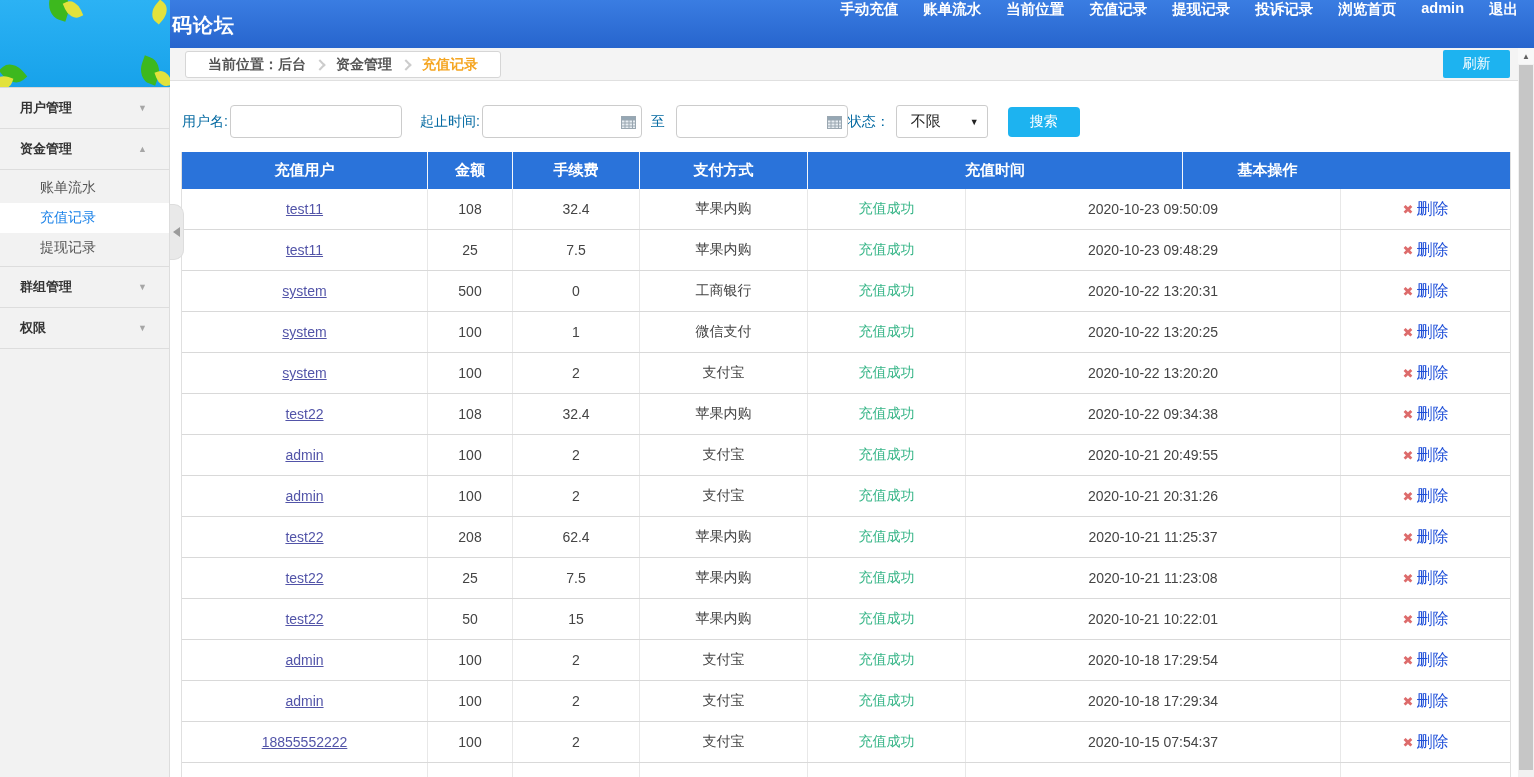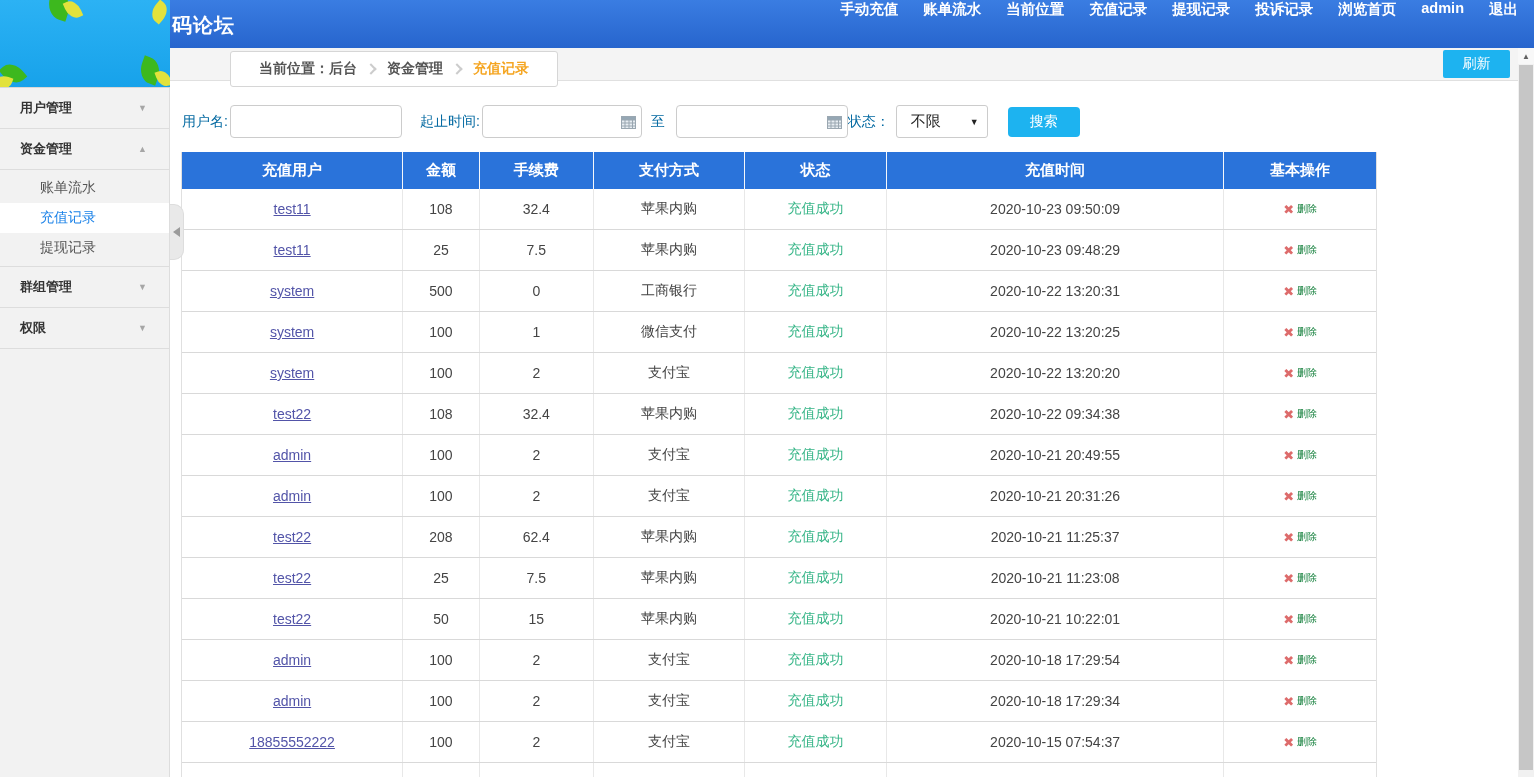--- a/index.html
+++ b/index.html
@@ -20,23 +20,23 @@
   .logo { position:absolute; left:0; top:0; width:170px; height:88px;
           background:linear-gradient(180deg,#2cb2f4,#17a2ea); z-index:6; overflow:hidden;
           border-bottom:1px solid #d8d8d8; }
   .leaf { position:absolute; border-radius:0 70% 0 70%; }
   .leaf.g { background:#3db81e; }
   .leaf.y { background:#e2e23c; }
 
   
   .crumb-bar { position:absolute; left:170px; top:48px; width:1348px; height:33px;
                background:#f4f4f4; border-bottom:1px solid #e0e0e0; z-index:3; }
-  .crumb-box { position:absolute; left:15px; top:3px; height:36px; background:#fff;
+  .crumb-box { position:absolute; left:15px; top:3px; height:27px; background:#fff;
                border:1px solid #d6d6d6; border-radius:3px; display:flex; align-items:center;
-               padding:0 28px; font-size:14px; font-weight:bold; color:#555;margin-left:45px; }
+               padding:0 22px; font-size:14px; font-weight:bold; color:#555; }
   .crumb-sep { width:8px; height:8px; border-top:2px solid #ccc; border-right:2px solid #ccc;
                transform:rotate(45deg); margin:0 12px 0 10px; }
   .crumb-current { color:#f5a623; }
   .refresh-btn { position:absolute; right:8px; top:2px; width:67px; height:28px;
                  background:#1db3f0; color:#fff; border:none; border-radius:2px;
                  font-size:14px; cursor:pointer; font-family:inherit; }
 
   
   .sidebar { position:absolute; left:0; top:88px; width:170px; height:689px;
              background:#f2f2f2; border-right:1px solid #ddd; z-index:2; }
@@ -69,36 +69,36 @@
   .cal-icon { position:absolute; right:6px; top:10px; cursor:pointer; }
   .ml18 { margin-left:18px; } .mlr8 { margin:0 9px; } .ml10 { }
   .fselect { margin-left:6px; width:92px; height:33px; border:1px solid #ccc; border-radius:3px;
              background:#fff; display:flex; align-items:center; justify-content:space-between;
              padding:0 8px 0 14px; font-size:15px; color:#222; cursor:pointer; }
   .fselect .caret { font-size:9px; color:#222; }
   .search-btn { margin-left:20px; width:72px; height:30px; background:#1db3f0; color:#fff;
                 border:none; border-radius:4px; font-size:14px; cursor:pointer; font-family:inherit; }
 
   
-  .table { position:absolute; left:11px; top:71px; width:1196px;
+  .table { position:absolute; left:11px; top:71px; width:1330px;
            border-left:1px solid #e0e0e0; border-right:1px solid #e0e0e0; }
   .thead { display:flex; height:37px; background:#2a73da; }
   .th { display:flex; align-items:center; justify-content:center; color:#fff;
         font-size:15px; font-weight:bold; border-right:1px solid #f4f7fb; }
   .th:last-child { border-right:none; }
   .trow { display:flex; height:41px; border-bottom:1px solid #d9d9d9; background:#fff; }
   .td { display:flex; align-items:center; justify-content:center; font-size:14px;
         color:#444; border-right:1px solid #e8e8e8; overflow:hidden; }
   .td:last-child { border-right:none; }
   .c0{width:246px}.c1{width:85px}.c2{width:127px}.c3{width:168px}.c4{width:158px}.c5{width:375px}.c6{width:169px}
   .ulink { color:#5254a8; text-decoration:underline; cursor:pointer; }
   .status-text { color:#36b587; }
   .del { display:flex; align-items:center; cursor:pointer; }
   .delx { color:#dd6b6b; font-size:13px; font-weight:bold; margin-right:3px; }
-  .dellabel { color:#15803d; font-size:10px; }
+  .dellabel { color:#1d4ed8; font-size:16px; }
   .trow.partial { height:14px; border-bottom:none; }
 
   
   .scrollbar { position:absolute; right:0; top:48px; width:16px; height:729px; background:#f1f1f1; z-index:7; }
   .sb-up { height:16px; display:flex; align-items:center; justify-content:center;
            background:#f8f8f8; color:#606060; font-size:8px; cursor:pointer; }
   .sb-thumb { position:absolute; left:1px; top:17px; width:14px; height:705px; background:#c6c6c6; cursor:pointer; }
 </style>
 </head>
 <body>
@@ -198,21 +198,20 @@
     </div>
     <button class="search-btn">搜索</button>
   </div>
 
   <div class="table">
     <div class="thead">
         <div class="th c0">充值用户</div>
         <div class="th c1">金额</div>
         <div class="th c2">手续费</div>
         <div class="th c3">支付方式</div>
-        <div class="th c4">状态</div>
         <div class="th c5">充值时间</div>
         <div class="th c6">基本操作</div>
       </div>
     <div>
   <div class="trow">
     <div class="td c0">
             <a class="ulink">test11</a>
           </div>
     <div class="td c1 amount">108</div>
     <div class="td c2 fee">32.4</div>

